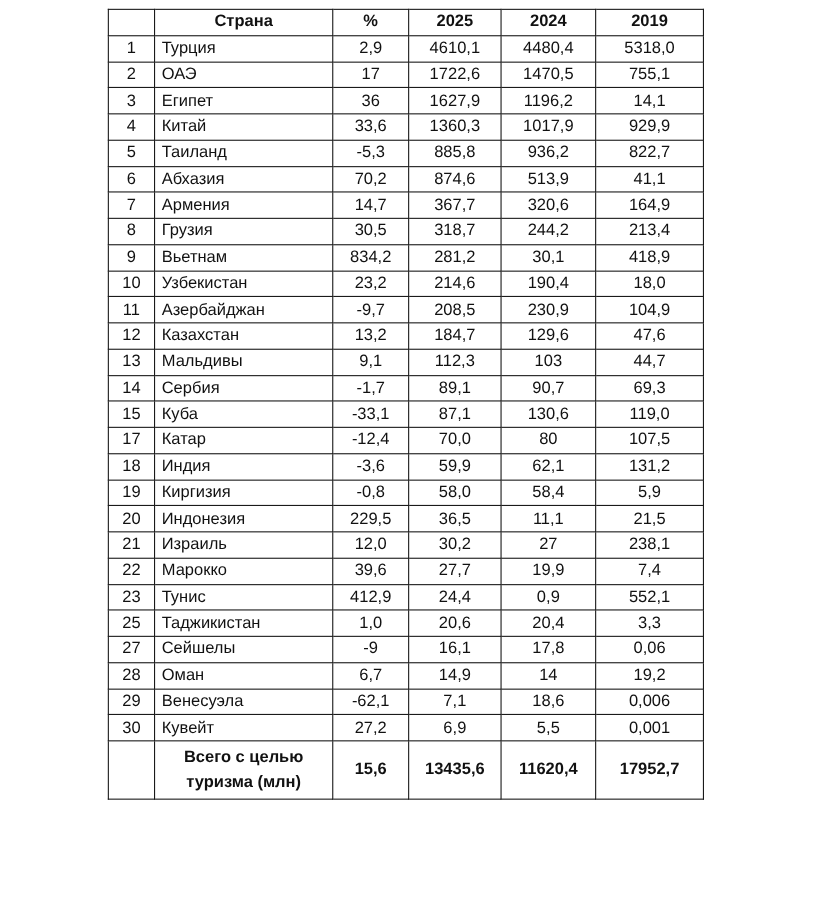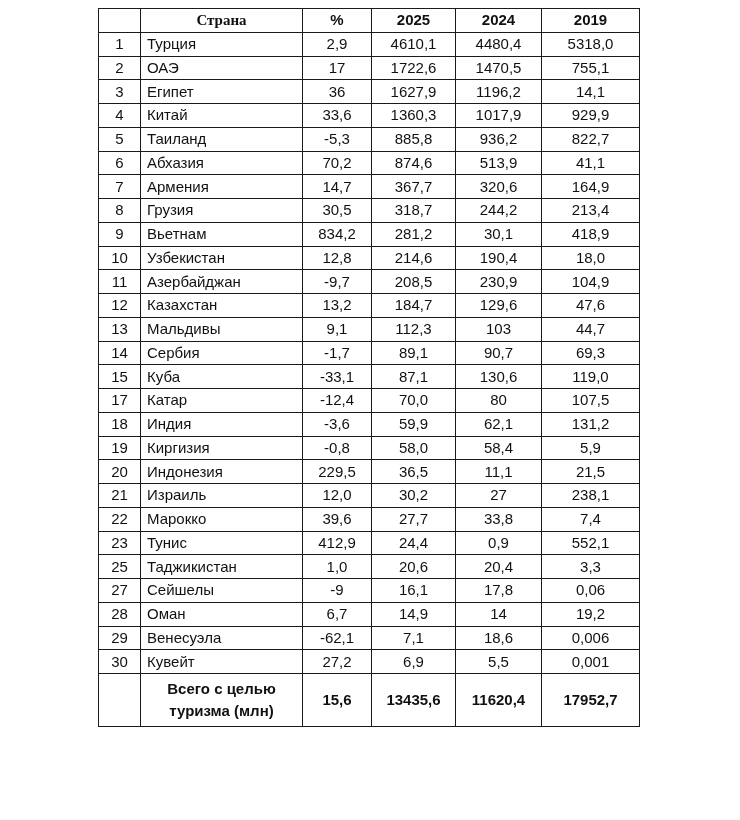--- a/index.html
+++ b/index.html
@@ -37,21 +37,21 @@
     col.c-pct { width: 69px; }
     col.c-2025 { width: 84px; }
     col.c-2024 { width: 86px; }
     col.c-2019 { width: 98px; }
 
     thead th {
       height: 32px;
       font-weight: bold;
       text-align: center;
     }
-    thead th.h-country { text-align: center; font-family: Liberation Serif, serif; }
+    thead th.h-country { text-align: center; }
     td.num { text-align: center; }
     td.country { text-align: left; padding-left: 7px; }
     td.val { text-align: center; }
     tr.total-row td {
       height: 52px;
       font-weight: bold;
       text-align: center;
       line-height: 22px;
       white-space: normal;
     }
@@ -151,21 +151,21 @@
       <td class="num">9</td>
       <td class="country">Вьетнам</td>
       <td class="val">834,2</td>
       <td class="val">281,2</td>
       <td class="val">30,1</td>
       <td class="val">418,9</td>
     </tr>
       <tr class="data-row" style="">
       <td class="num">10</td>
       <td class="country">Узбекистан</td>
-      <td class="val">12,8</td>
+      <td class="val">23,2</td>
       <td class="val">214,6</td>
       <td class="val">190,4</td>
       <td class="val">18,0</td>
     </tr>
       <tr class="data-row" style="">
       <td class="num">11</td>
       <td class="country">Азербайджан</td>
       <td class="val">-9,7</td>
       <td class="val">208,5</td>
       <td class="val">230,9</td>
@@ -241,21 +241,21 @@
       <td class="val">12,0</td>
       <td class="val">30,2</td>
       <td class="val">27</td>
       <td class="val">238,1</td>
     </tr>
       <tr class="data-row" style="">
       <td class="num">22</td>
       <td class="country">Марокко</td>
       <td class="val">39,6</td>
       <td class="val">27,7</td>
-      <td class="val">33,8</td>
+      <td class="val">19,9</td>
       <td class="val">7,4</td>
     </tr>
       <tr class="data-row" style="">
       <td class="num">23</td>
       <td class="country">Тунис</td>
       <td class="val">412,9</td>
       <td class="val">24,4</td>
       <td class="val">0,9</td>
       <td class="val">552,1</td>
     </tr>

